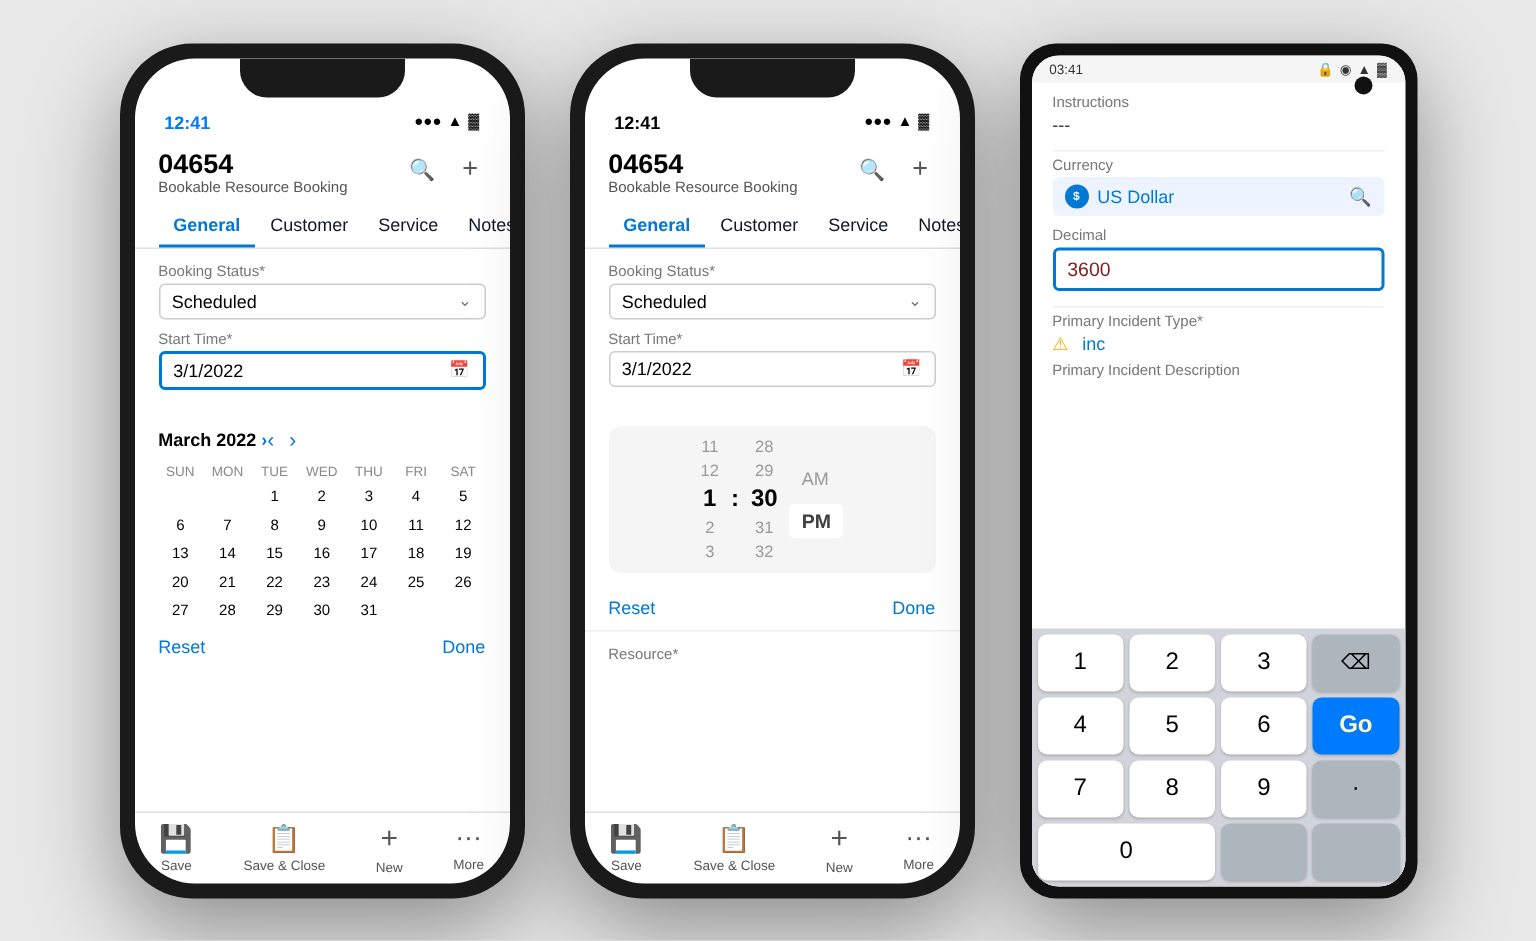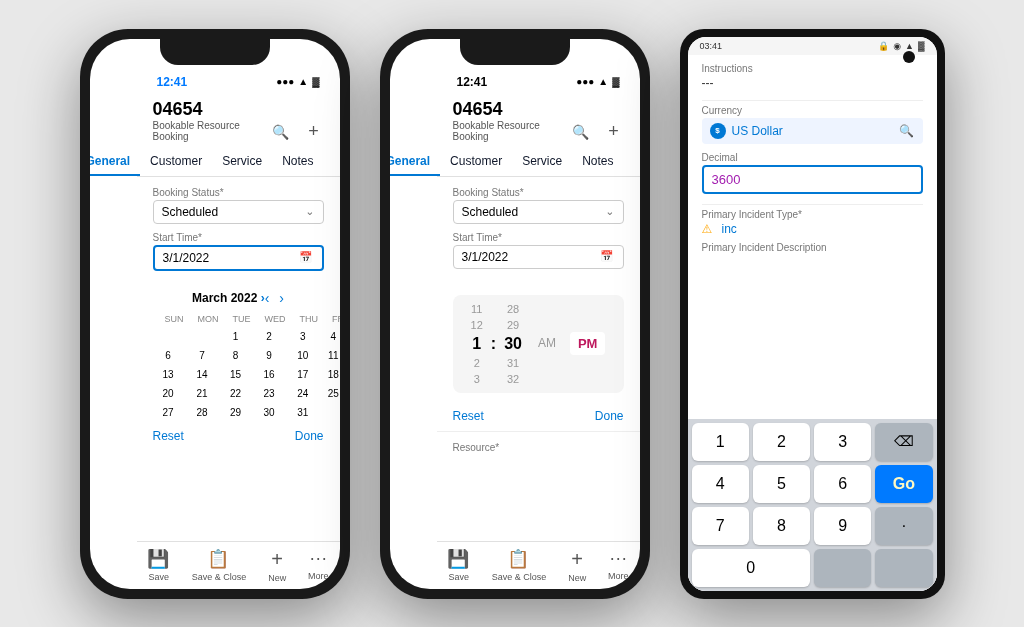--- a/index.html
+++ b/index.html
@@ -34,21 +34,20 @@
       box-shadow: 0 20px 60px rgba(0,0,0,0.4);
       position: relative;
     }
     .phone-ios .screen {
       width: 100%;
       height: 100%;
       background: #fff;
       border-radius: 40px;
       overflow: hidden;
       position: relative;
-      padding-left: 47px;
     }
     .phone-ios .notch {
       width: 110px;
       height: 26px;
       background: #1a1a1a;
       border-radius: 0 0 18px 18px;
       position: absolute;
       top: 0;
       left: 50%;
       transform: translateX(-50%);
@@ -114,21 +113,21 @@
       font-size: 9px;
       color: #333;
       gap: 44px;
     }
 
     
     .app-header {
       padding: 6px 16px;
       display: flex;
       justify-content: space-between;
-      align-items: flex-end;
+      align-items: flex-start;
     }
     .app-title-block {}
     .app-record-id {
       font-size: 18px;
       font-weight: 700;
       color: #000;
     }
     .app-record-sub {
       font-size: 10px;
       color: #555;
@@ -148,21 +147,20 @@
       font-size: 14px;
       color: #555;
     }
 
     
     .tabs {
       display: flex;
       border-bottom: 1px solid #e0e0e0;
       padding: 0 16px;
       gap: 0;
-      justify-content: flex-end;
     }
     .tab {
       padding: 6px 10px;
       font-size: 12px;
       color: #0f172a;
       cursor: pointer;
       border-bottom: 2px solid transparent;
     }
     .tab.active {
       color: #0078D4;
@@ -194,21 +192,21 @@
     .field-value.active-blue {
       border: 2px solid #0078D4;
     }
 
     
     .calendar-section {
       padding: 0 16px;
     }
     .calendar-nav {
       display: flex;
-      justify-content: center;
+      justify-content: flex-start;
       align-items: center;
       margin-bottom: 6px;
     }
     .cal-month {
       font-size: 12px;
       font-weight: 600;
       color: #000;
     }
     .cal-arrow {
       font-size: 14px;
@@ -219,21 +217,20 @@
       display: grid;
       grid-template-columns: repeat(7, 1fr);
       gap: 2px;
     }
     .cal-day-header {
       font-size: 9px;
       color: #888;
       text-align: center;
       font-weight: 500;
       padding: 2px 0;
-      margin-left: 12px;
     }
     .cal-day {
       font-size: 10px;
       text-align: center;
       padding: 3px 0;
       border-radius: 50%;
       cursor: pointer;
     }
     .cal-day.empty { color: transparent; }
 
@@ -300,34 +297,34 @@
       font-weight: 700;
       color: #000;
     }
     .time-divider {
       font-size: 16px;
       font-weight: 700;
       color: #000;
     }
     .ampm-col {
       display: flex;
-      flex-direction: row;
+      flex-direction: column;
       gap: 6px;
     }
     .ampm-val {
       font-size: 12px;
       color: #999;
       cursor: pointer;
       padding: 4px 8px;
       border-radius: 4px;
     }
     .ampm-val.selected {
       font-size: 13px;
       font-weight: 700;
-      color: #be185d;
+      color: #404040;
       background: #fff;
     }
 
     
     .android-content {
       padding: 8px 14px;
     }
     .a-field-label {
       font-size: 10px;
       color: #777;
@@ -374,21 +371,21 @@
     }
     .currency-search {
       font-size: 12px;
       color: #777;
     }
     .decimal-input {
       border: 2px solid #0078D4;
       border-radius: 4px;
       padding: 5px 8px;
       font-size: 13px;
-      color: #a21caf;
+      color: #7f1d1d;
       margin-bottom: 10px;
       width: 100%;
     }
     .incident-type-row {
       display: flex;
       align-items: center;
       gap: 6px;
       margin-bottom: 6px;
     }
     .warning-icon {

